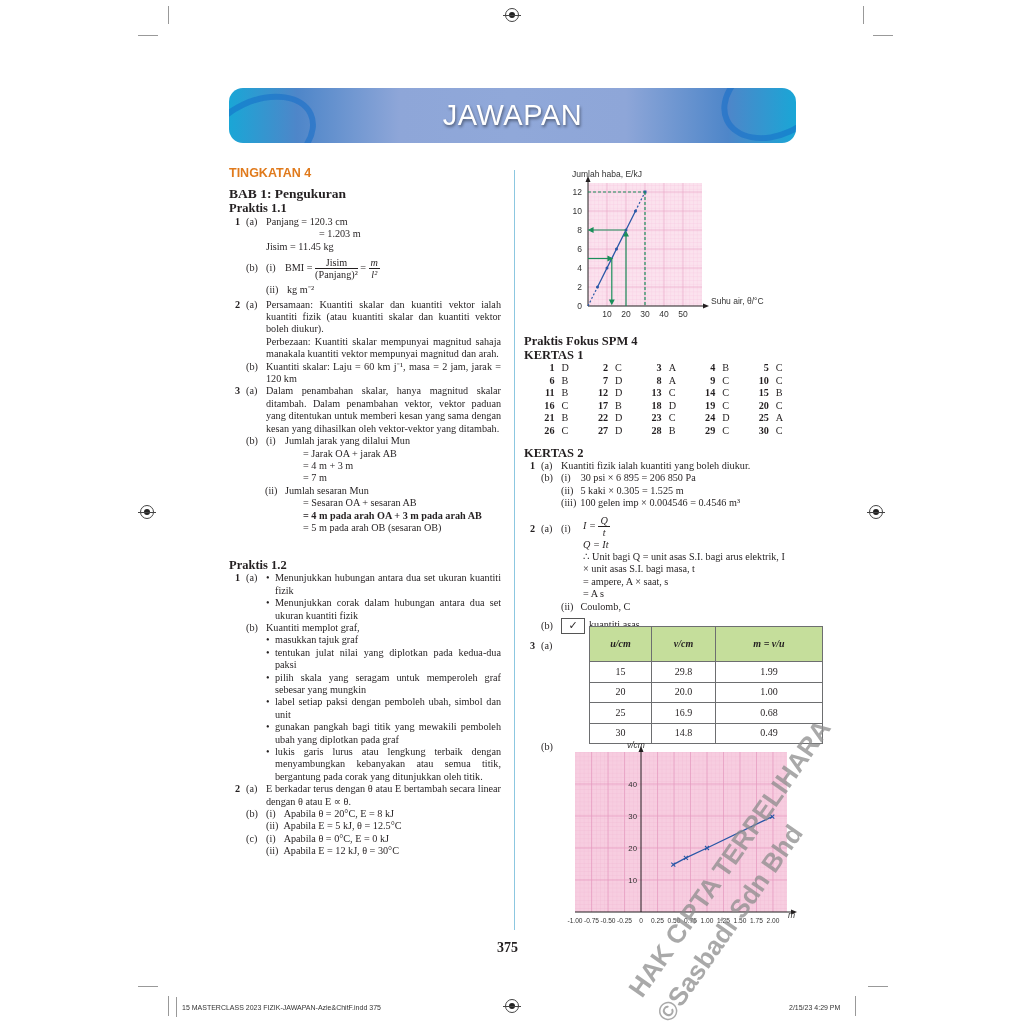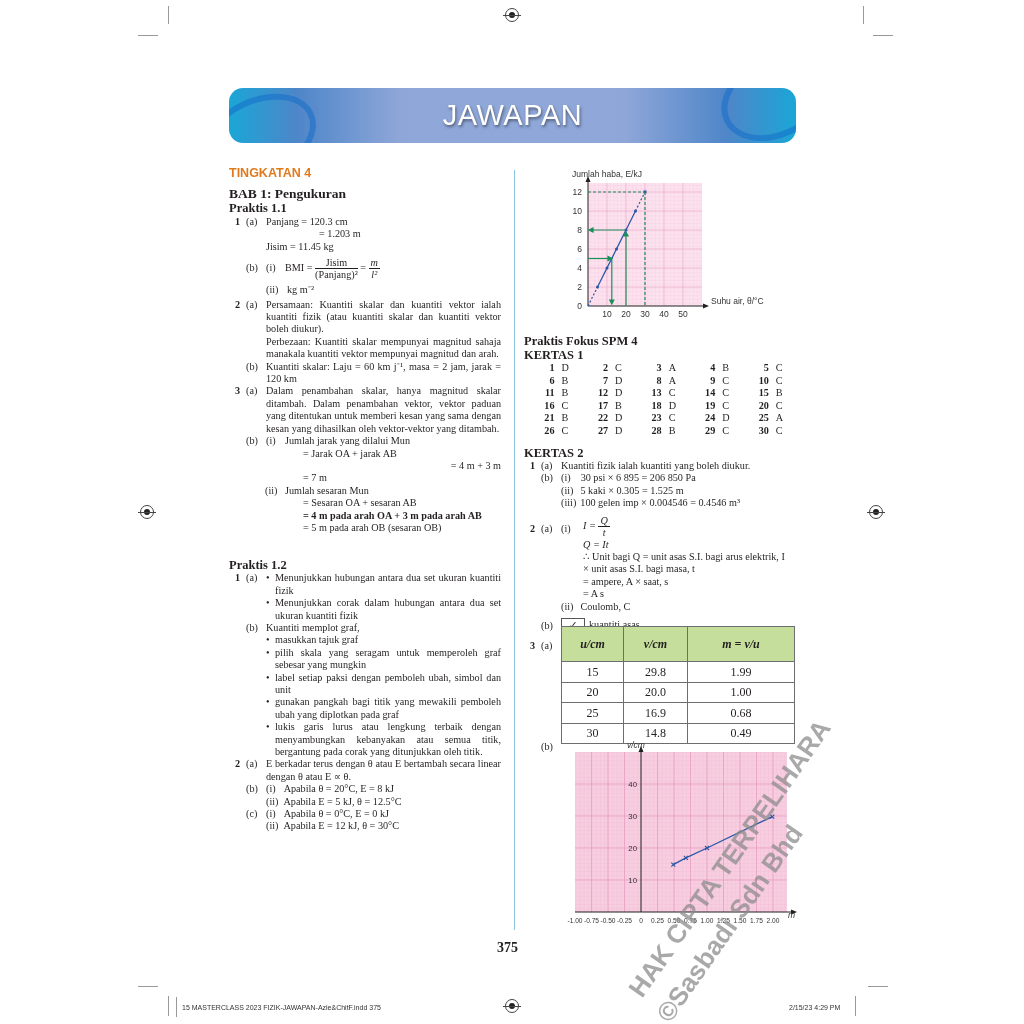--- a/index.html
+++ b/index.html
@@ -28,21 +28,21 @@
   .bullet::before { content: "•"; position: absolute; margin-left: -9px; }
 
   .frac { display: inline-block; vertical-align: middle; text-align: center; }
   .frac .t { display: block; border-bottom: 1px solid #231f20; padding: 0 2px; line-height: 11px; }
   .frac .b { display: block; line-height: 11px; }
 
   table.ans { border-collapse: collapse; font-size: 10.2px; }
   table.ans td { height: 12.5px; padding: 0; white-space: nowrap; }
   table.ans td.q { font-weight: bold; text-align: right; padding-right: 7px; }
 
-  table.data { position: absolute; border-collapse: collapse; font-size: 12px; }
+  table.data { position: absolute; border-collapse: collapse; font-size: 10px; margin-left: 28px; }
   table.data th, table.data td { border: 1px solid #6d6e70; text-align: center; }
   table.data th { background: #c5de9b; height: 35px; font-style: italic; font-weight: bold; }
   table.data td { height: 20.5px; }
 
   .chkbox { display: inline-block; width: 24px; height: 16px; border: 1px solid #555; text-align: center; line-height: 14px; font-family: "DejaVu Sans", sans-serif; font-size: 11px; vertical-align: middle; margin-right: 4px; }
 
   svg text { font-family: "Liberation Sans", sans-serif; }
   .pagenum { position: absolute; left: 497px; top: 942px; font-weight: bold; font-size: 14px; }
   .footer { position: absolute; font-family: "Liberation Sans", sans-serif; font-size: 7px; color: #333; }
   .wm { position: absolute; font-family: "Liberation Sans", sans-serif; font-weight: bold; color: rgba(140,140,140,0.75); transform-origin: left bottom; white-space: nowrap; }
@@ -112,21 +112,21 @@
   <div style="position:relative;padding-left:37px;">
     <span class="n" style="left:6px;">3</span>
     <span style="position:absolute;left:17px;">(a)</span>
     <div class="just">Dalam penambahan skalar, hanya magnitud skalar ditambah. Dalam penambahan vektor, vektor paduan yang ditentukan untuk memberi kesan yang sama dengan kesan yang dihasilkan oleh vektor-vektor yang ditambah.</div>
     <div style="position:relative;">
       <span style="position:absolute;left:-20px;">(b)</span>
       <span style="position:absolute;left:0;">(i)</span>
       <div style="padding-left:19px;">
         <div class="line">Jumlah jarak yang dilalui Mun</div>
         <div class="line" style="padding-left:18px;">= Jarak OA + jarak AB</div>
-        <div class="line" style="padding-left:18px;text-align:right;">= 4 m + 3 m</div>
+        <div class="line" style="padding-left:18px;">= 4 m + 3 m</div>
         <div class="line" style="padding-left:18px;">= 7 m</div>
       </div>
       <span style="position:absolute;left:-1px;top:50px;">(ii)</span>
       <div style="padding-left:19px;">
         <div class="line">Jumlah sesaran Mun</div>
         <div class="line" style="padding-left:18px;">= Sesaran OA + sesaran AB</div>
         <div class="line" style="padding-left:18px;font-weight:bold;">= 4 m pada arah OA + 3 m pada arah AB</div>
         <div class="line" style="padding-left:18px;">= 5 m pada arah OB (sesaran OB)</div>
       </div>
     </div>
@@ -139,20 +139,21 @@
     <span style="position:absolute;left:17px;">(a)</span>
     <div style="padding-left:9px;">
       <div class="just bullet">Menunjukkan hubungan antara dua set ukuran kuantiti fizik</div>
       <div class="just bullet">Menunjukkan corak dalam hubungan antara dua set ukuran kuantiti fizik</div>
     </div>
     <div style="position:relative;">
       <span style="position:absolute;left:-20px;">(b)</span>
       <div>Kuantiti memplot graf,</div>
       <div style="padding-left:9px;">
         <div class="just bullet">masukkan tajuk graf</div>
+        <div class="just bullet">tentukan julat nilai yang diplotkan pada kedua-dua paksi</div>
         <div class="just bullet">pilih skala yang seragam untuk memperoleh graf sebesar yang mungkin</div>
         <div class="just bullet">label setiap paksi dengan pemboleh ubah, simbol dan unit</div>
         <div class="just bullet">gunakan pangkah bagi titik yang mewakili pemboleh ubah yang diplotkan pada graf</div>
         <div class="just bullet">lukis garis lurus atau lengkung terbaik dengan menyambungkan kebanyakan atau semua titik, bergantung pada corak yang ditunjukkan oleh titik.</div>
       </div>
     </div>
   </div>
 
   <div style="position:relative;padding-left:37px;">
     <span class="n" style="left:6px;">2</span>

